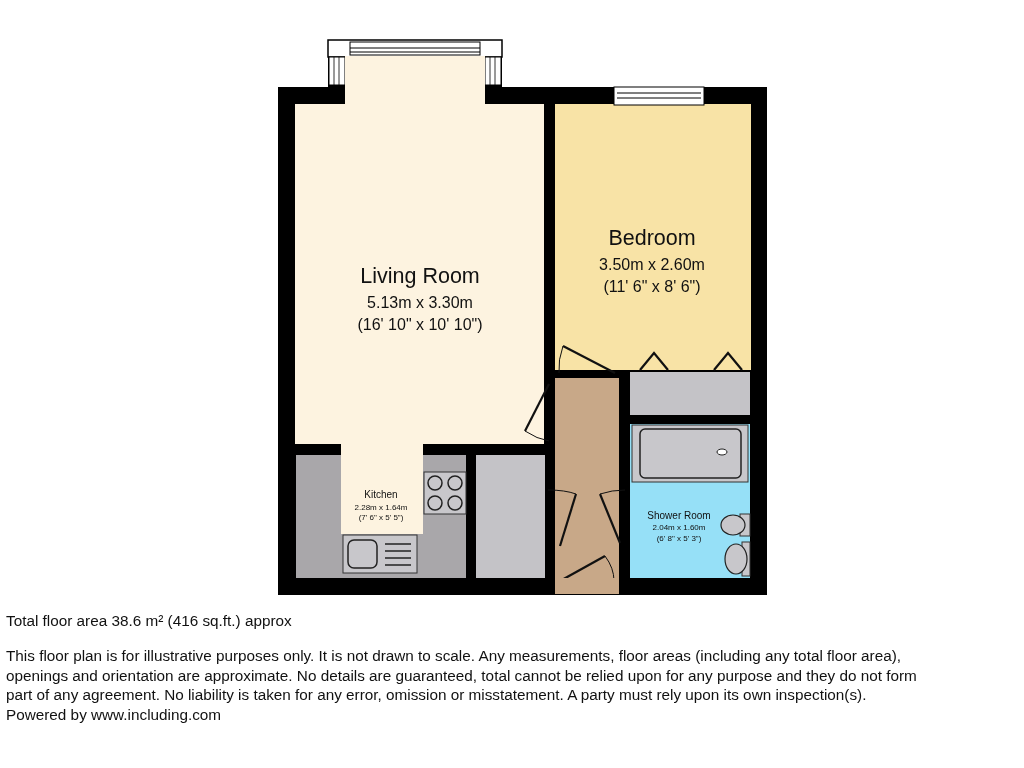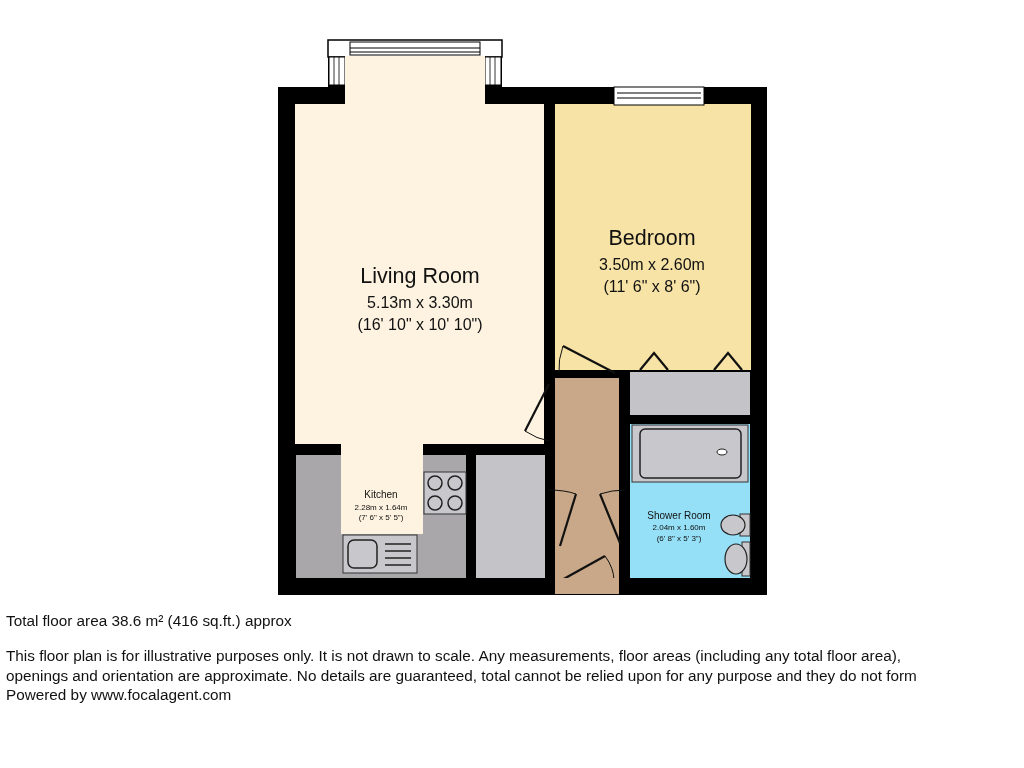--- a/index.html
+++ b/index.html
@@ -135,14 +135,15 @@
     <text class="room-title" x="679" y="530" font-size="8">2.04m x 1.60m</text>
     <text class="room-title" x="679" y="541" font-size="8">(6' 8" x 5' 3")</text>
   </g>
 </svg>
 
 <div id="total-area" class="footer">Total floor area 38.6 m² (416 sq.ft.) approx</div>
 
 <div id="disclaimer" class="footer">
   <span class="line">This floor plan is for illustrative purposes only. It is not drawn to scale. Any measurements, floor areas (including any total floor area),</span>
   <span class="line">openings and orientation are approximate. No details are guaranteed, total cannot be relied upon for any purpose and they do not form</span>
-  <span class="line">Powered by www.focalagent.com</span>
+  <span class="line">part of any agreement. No liability is taken for any error, omission or misstatement. A party must rely upon its own inspection(s).</span>
+  <span class="line">Powered by www.including.com</span>
 </div>
 
 </body></html>

